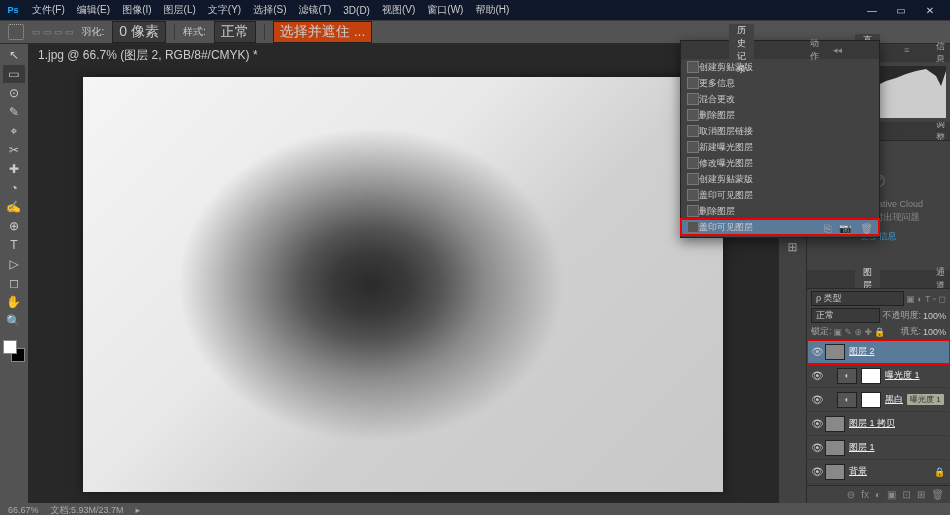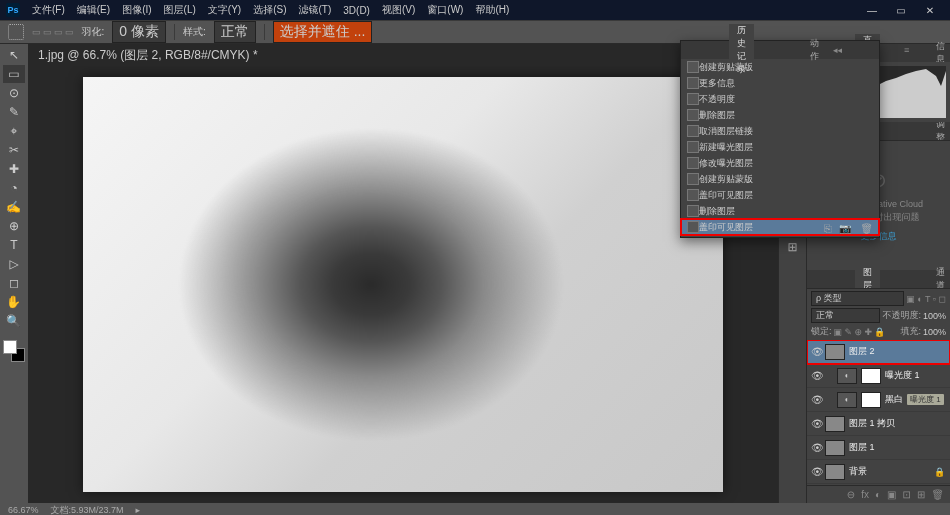--- a/index.html
+++ b/index.html
@@ -66,21 +66,21 @@
   .tiny-icons { display:flex; gap:3px; color:#888; font-size:9px; }
   
   .layer-list { flex: 1; overflow-y: auto; background: #424242; }
   .layer-row { height: 24px; display: flex; align-items: center; padding: 0 4px; gap: 4px; font-size: 9px; border-bottom: 1px solid #3a3a3a; }
   .layer-row.selected { background: #5a7a9a; }
   .layer-row.selected.highlighted { outline: 2px solid #e00; outline-offset: -1px; }
   .eye { width: 10px; color: #ccc; font-size: 10px; }
   .thumb { width: 20px; height: 16px; background: #888; border: 1px solid #222; flex-shrink:0; }
   .thumb.mask { background: #fff; }
   .thumb.adj { background: #555; display:flex; align-items:center; justify-content:center; font-size:8px; }
-  .layer-name { color: #eee; white-space: nowrap; overflow: hidden; }
+  .layer-name { color: #eee; white-space: nowrap; overflow: hidden; text-decoration: underline; }
   .fx-tag { background:#aa9; color:#333; padding:0 3px; font-size:8px; border-radius:1px; }
   
   .layer-footer { height: 18px; border-top: 1px solid #2a2a2a; display: flex; align-items: center; justify-content: flex-end; gap: 6px; padding: 0 6px; color: #888; font-size: 10px; }
   
   
   .history-panel { position: absolute; top: 40px; left: 680px; width: 200px; background: #424242; border: 1px solid #222; box-shadow: 0 4px 12px rgba(0,0,0,0.5); z-index: 100; }
   .history-panel .panel-tabs { background: #383838; }
   .history-body { max-height: 160px; }
   .history-row { height: 16px; display: flex; align-items: center; padding: 0 6px; font-size: 9px; color: #ccc; }
   .history-row .hicon { width: 12px; height: 12px; border: 1px solid #777; background: #555; flex-shrink: 0; }
@@ -283,21 +283,21 @@
       <div class="history-row">
         <span class="hicon"></span>
         <span>创建剪贴蒙版</span>
       </div>
       <div class="history-row">
         <span class="hicon"></span>
         <span>更多信息</span>
       </div>
       <div class="history-row">
         <span class="hicon"></span>
-        <span>不透明度</span>
+        <span>混合更改</span>
       </div>
       <div class="history-row">
         <span class="hicon"></span>
         <span>删除图层</span>
       </div>
       <div class="history-row">
         <span class="hicon"></span>
         <span>取消图层链接</span>
       </div>
       <div class="history-row">

